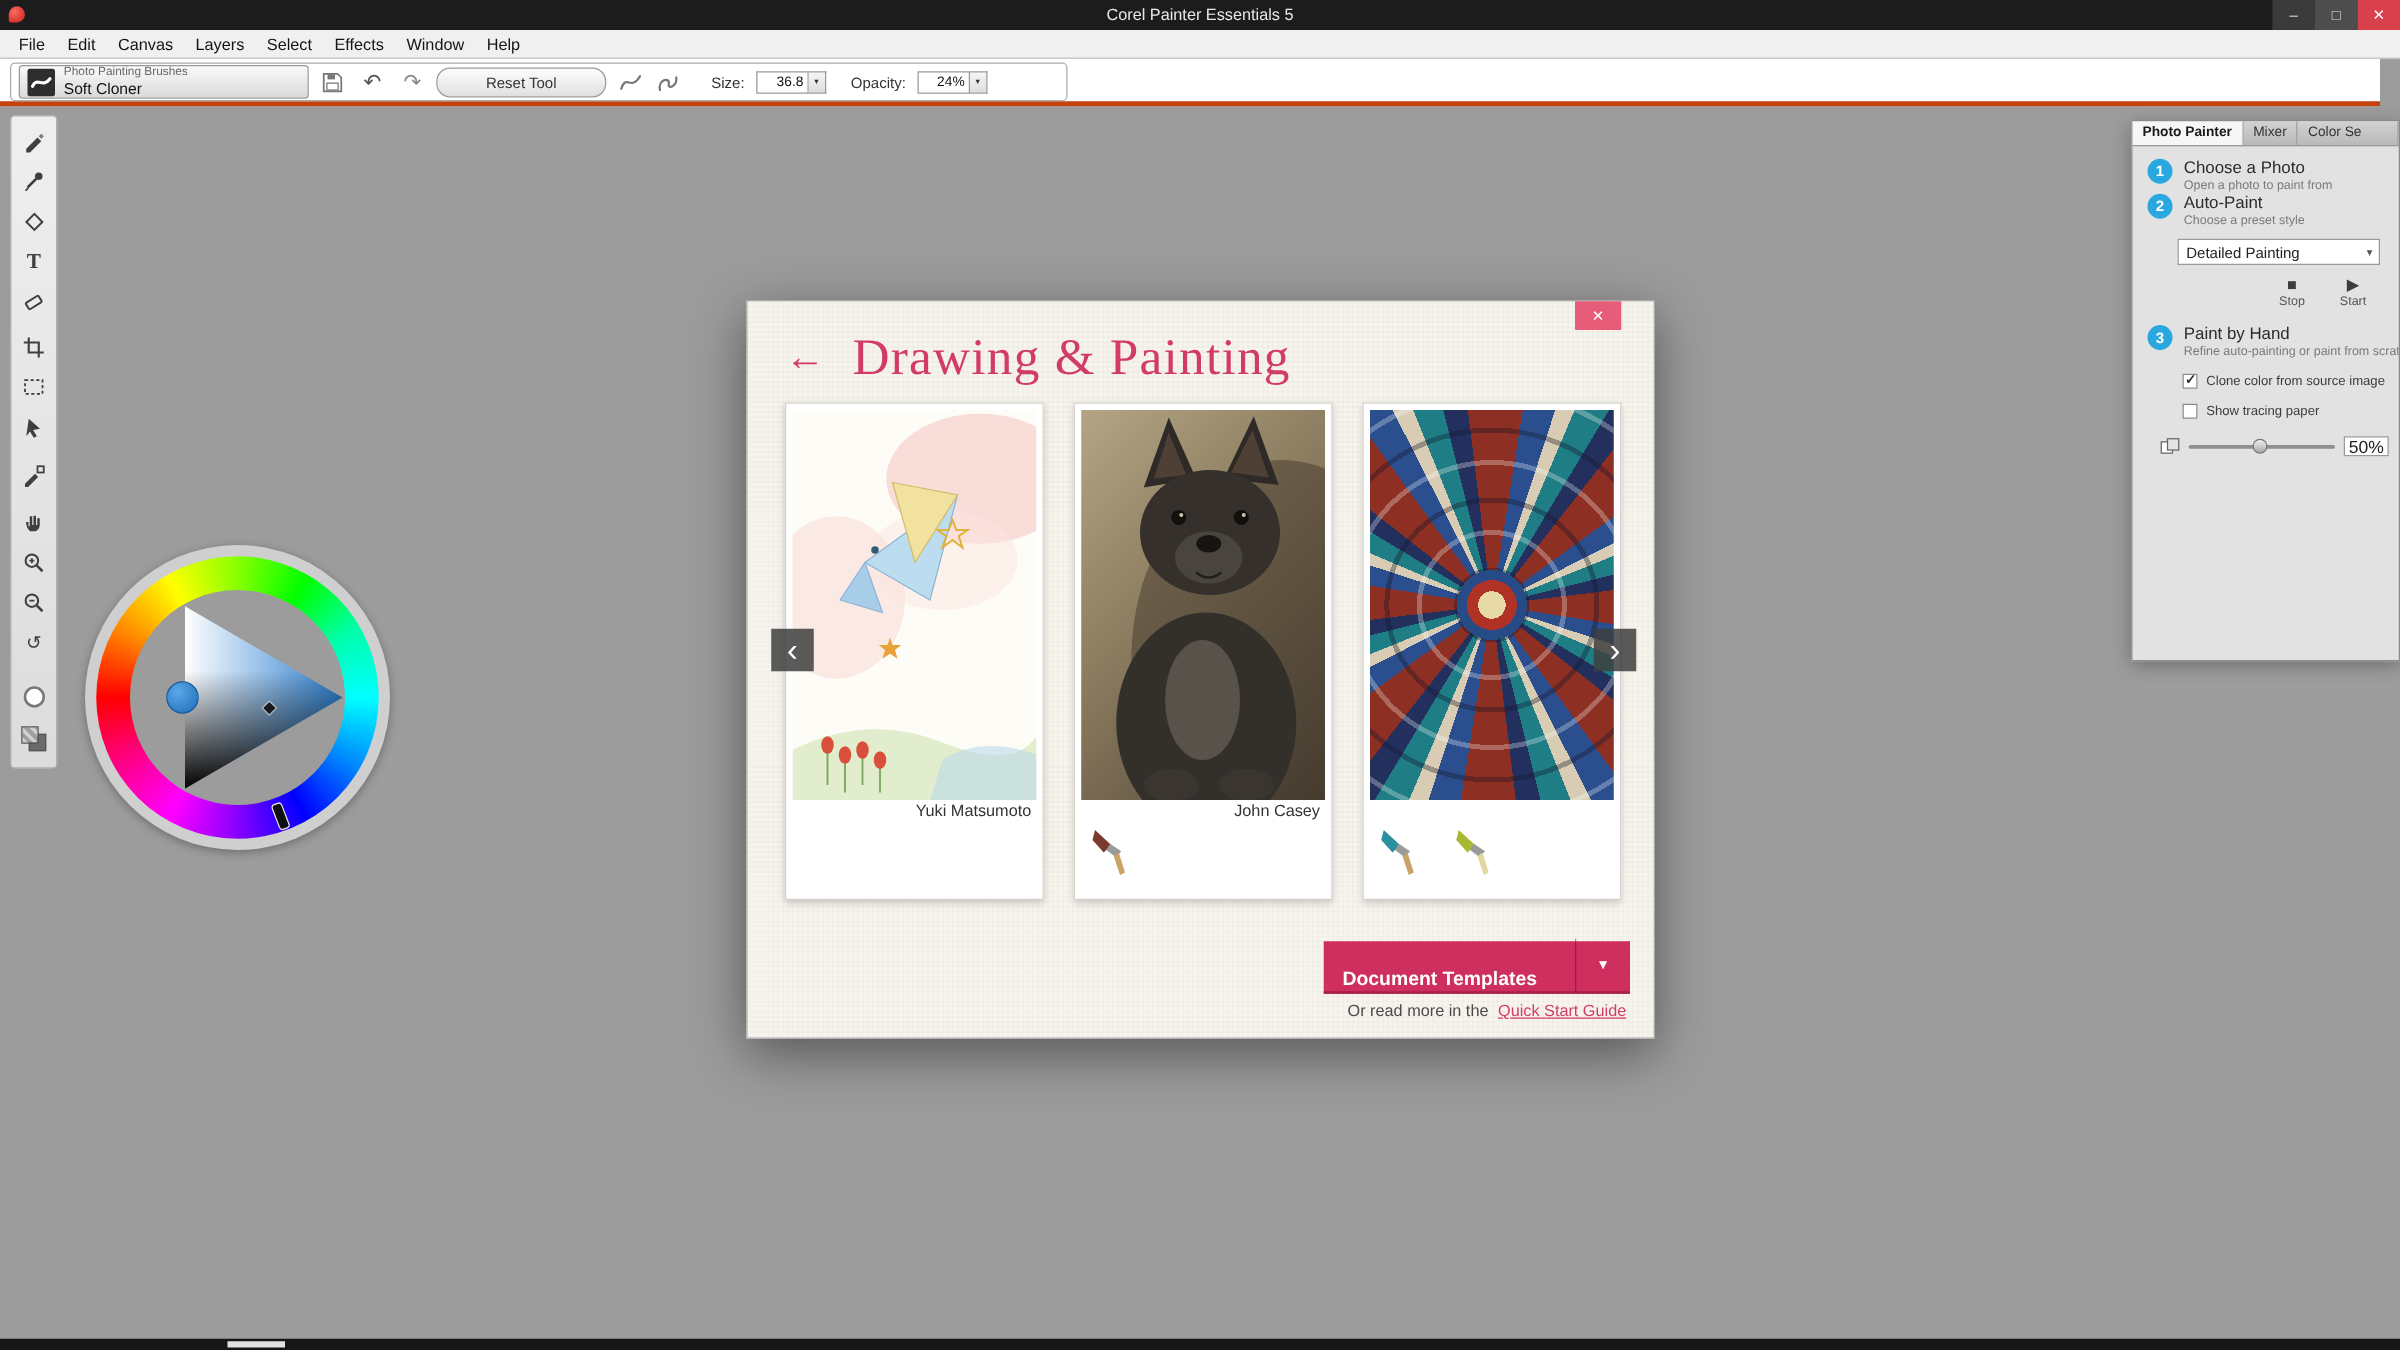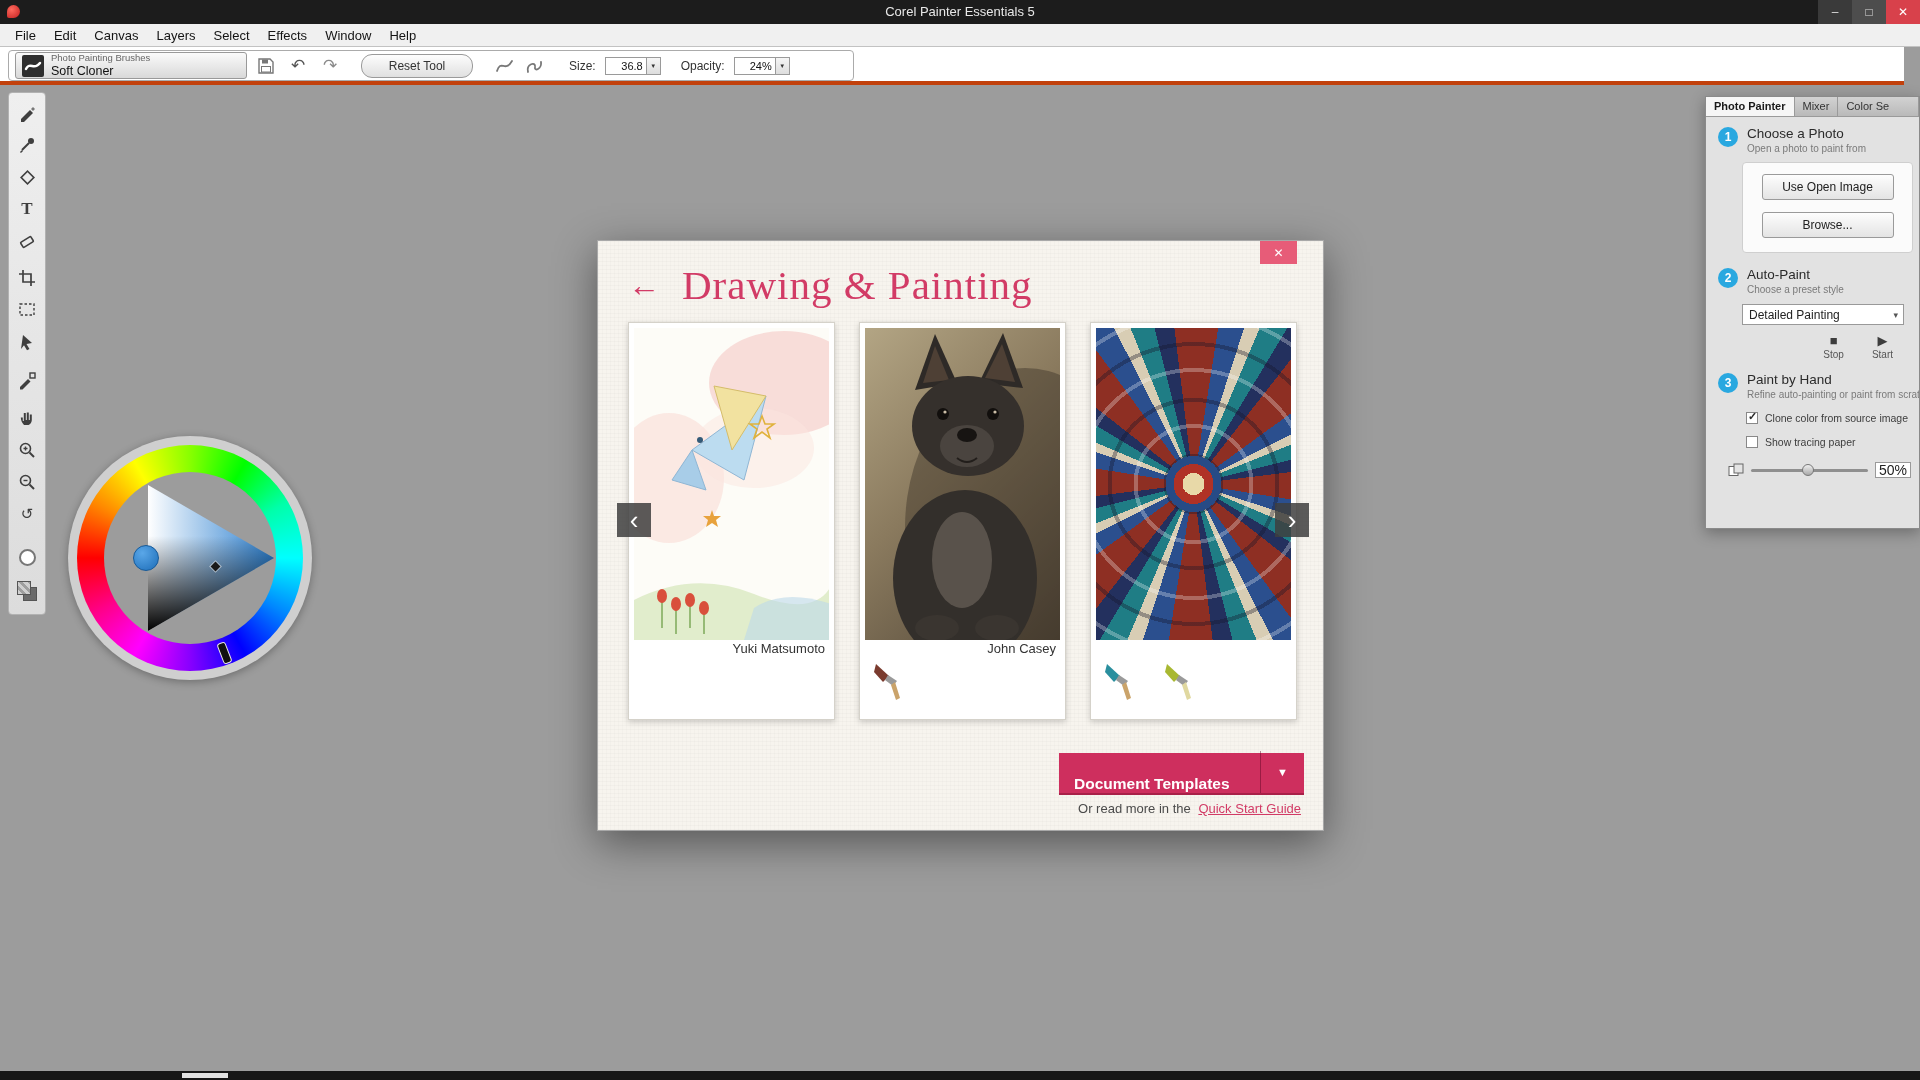--- a/index.html
+++ b/index.html
@@ -23,21 +23,21 @@
 
 .propbar{position:absolute;top:47px;left:0;right:16px;height:38px;background:#ffffff;border-bottom:4px solid #c2410c;z-index:58}
 .prop-group{position:absolute;left:8px;top:3px;width:846px;height:31px;border:1px solid #ababab;border-radius:4px;display:flex;align-items:center;padding:0 6px;gap:6px}
 .brush-selector{display:flex;align-items:center;gap:7px;width:232px;height:27px;background:linear-gradient(#fafafa,#d9d9d9);border:1px solid #999;border-radius:3px;padding:0 6px;flex:none}
 .brush-thumb{width:22px;height:22px;background:#2e2e2e;border-radius:2px;flex:none;display:flex;align-items:center;justify-content:center}
 .brush-meta{display:flex;flex-direction:column;line-height:1.15;overflow:hidden;white-space:nowrap}
 .brush-cat{font-size:9.5px;color:#666}
 .brush-name{font-size:12.5px;color:#111}
 .tb-icon{width:26px;height:28px;display:flex;align-items:center;justify-content:center;font-size:17px;color:#555}
 .tb-icon.dim{color:#8a8a8a}
-.reset-btn{width:112px;height:24px;border:1px solid #9a9a9a;border-radius:11px;background:linear-gradient(#fdfdfd,#e0e0e0);font-size:12px;display:flex;align-items:center;justify-content:center;color:#333;margin:0 12px;flex:none}
+.reset-btn{width:136px;height:24px;border:1px solid #9a9a9a;border-radius:11px;background:linear-gradient(#fdfdfd,#e0e0e0);font-size:12px;display:flex;align-items:center;justify-content:center;color:#333;margin:0 0;flex:none}
 .stroke-icons{display:flex;gap:4px;margin-right:16px}
 .field-label{font-size:12px;color:#333;margin-right:3px}
 .spin{display:flex;align-items:center;margin-right:14px}
 .spin-box{width:42px;height:18px;background:#fff;border:1px solid #9a9a9a;font-size:11px;text-align:right;padding:0 3px;line-height:16px;color:#111}
 .spin-drop{width:14px;height:18px;border:1px solid #9a9a9a;border-left:none;background:linear-gradient(#f5f5f5,#ddd);font-size:6px;display:flex;align-items:center;justify-content:center;color:#333}
 
 
 .toolbox{position:absolute;left:8px;top:92px;width:38px;background:linear-gradient(#efefef,#dcdcdc);border:1px solid #b2b2b2;border-radius:4px;padding:7px 0 10px;display:flex;flex-direction:column;align-items:center;z-index:40}
 .tool{width:26px;height:26px;margin-top:6px;display:flex;align-items:center;justify-content:center;color:#3f3f3f;font-size:15px}
 .tool:first-child{margin-top:0}
@@ -428,24 +428,20 @@
   <div class="panel-body">
 
     <div class="step">
       <div class="step-num">1</div>
       <div class="step-text">
         <div class="step-title">Choose a Photo</div>
         <div class="step-sub">Open a photo to paint from</div>
       </div>
     </div>
 
-    <div class="white-box">
-      <div class="panel-btn">Use Open Image</div>
-      <div class="panel-btn">Browse...</div>
-    </div>
 
     <div class="step s2">
       <div class="step-num">2</div>
       <div class="step-text">
         <div class="step-title">Auto-Paint</div>
         <div class="step-sub">Choose a preset style</div>
       </div>
     </div>
 
     <div class="preset-select">

